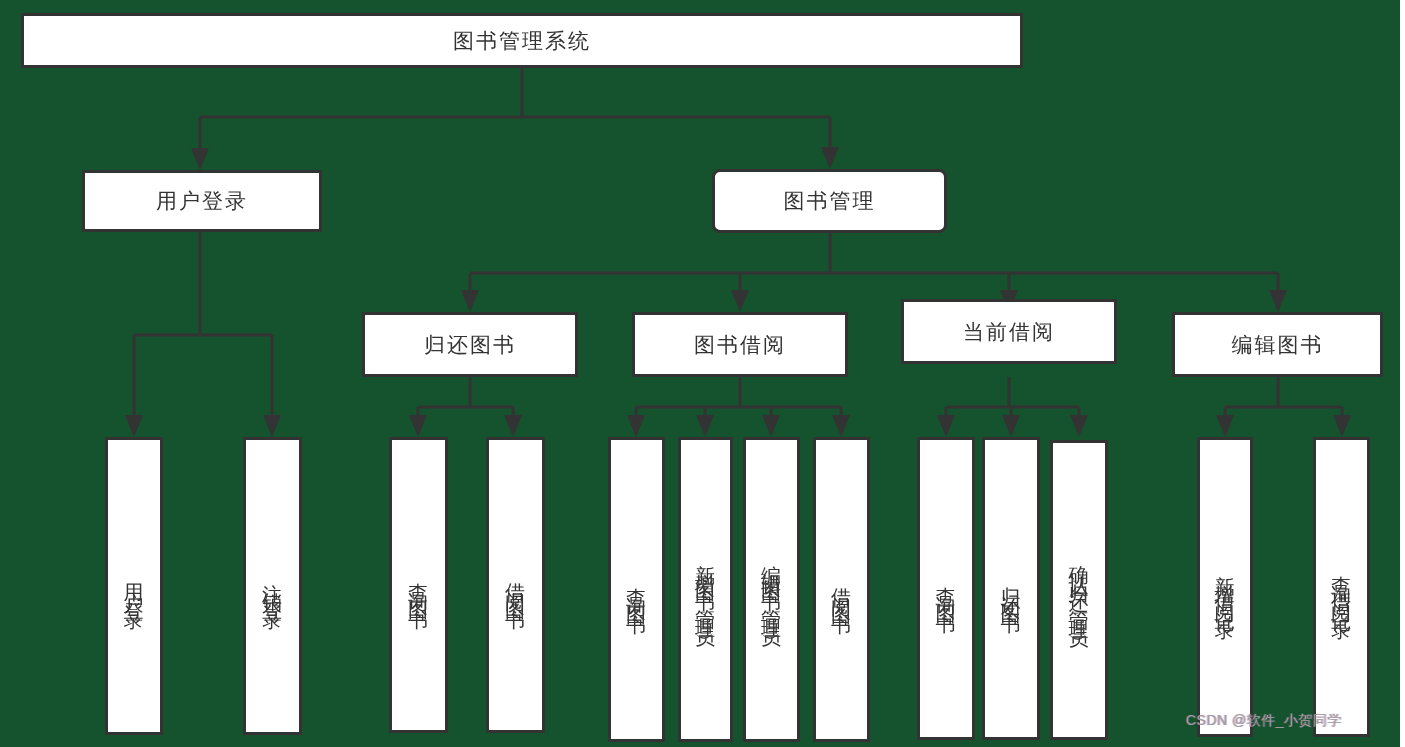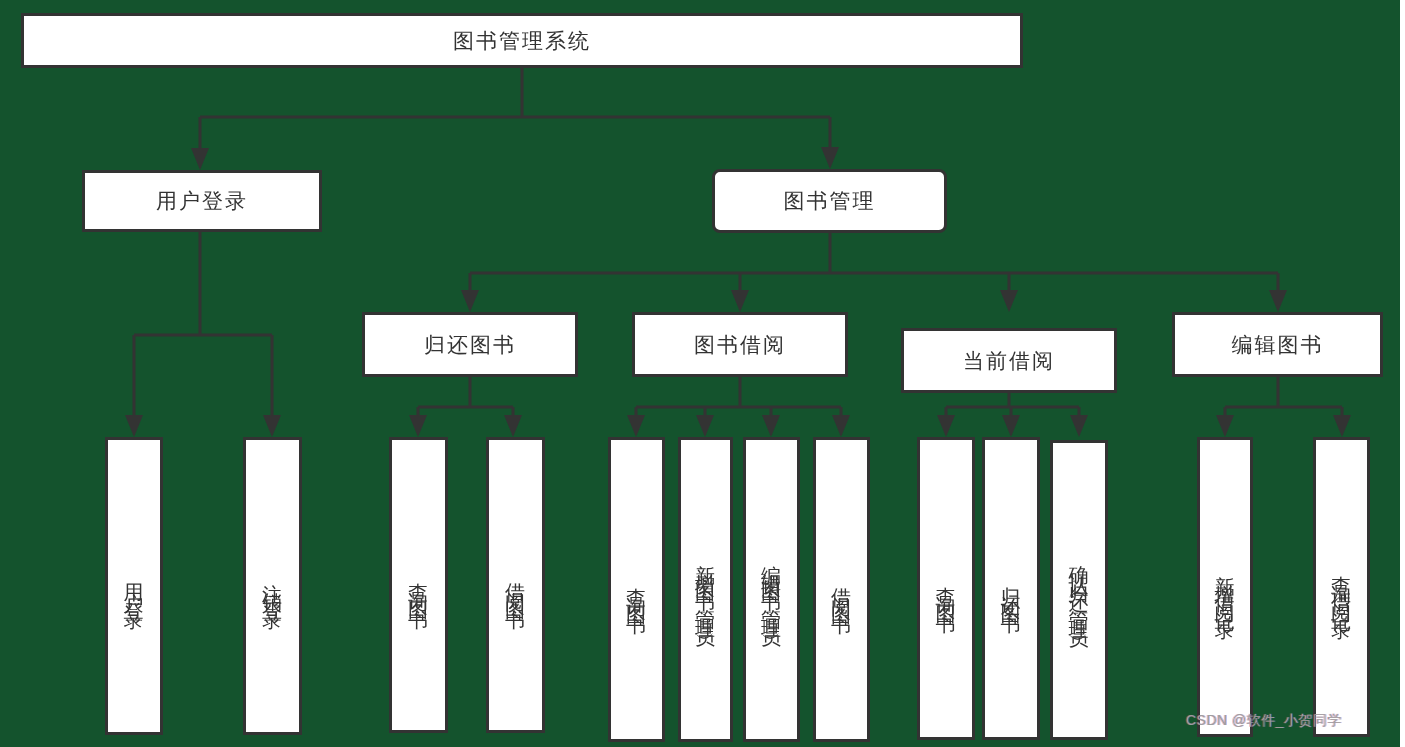--- a/index.html
+++ b/index.html
@@ -117,21 +117,21 @@
   <div class="hbox" style="left:712px;top:169px;width:235px;height:64px;border-radius:8px;">
     <span>图书管理</span>
   </div>
 
   <div class="hbox" style="left:362px;top:312px;width:216px;height:65px;">
     <span>归还图书</span>
   </div>
   <div class="hbox" style="left:632px;top:312px;width:216px;height:65px;">
     <span>图书借阅</span>
   </div>
-  <div class="hbox" style="left:901px;top:328px;width:216px;height:65px;">
+  <div class="hbox" style="left:901px;top:299px;width:216px;height:65px;">
     <span>当前借阅</span>
   </div>
   <div class="hbox" style="left:1172px;top:312px;width:211px;height:65px;">
     <span>编辑图书</span>
   </div>
 
   <div class="vbox" style="left:105px;top:437px;width:58px;height:298px;">
     <span class="vtext">用户登录</span>
   </div>
   <div class="vbox" style="left:243px;top:437px;width:59px;height:298px;">

